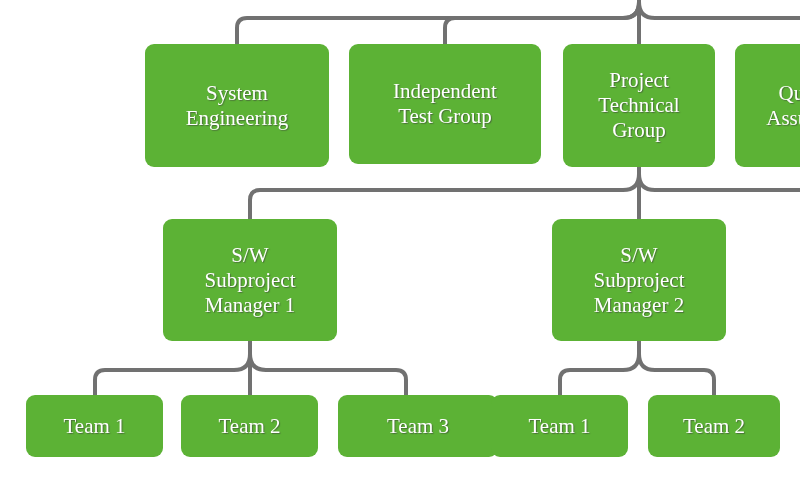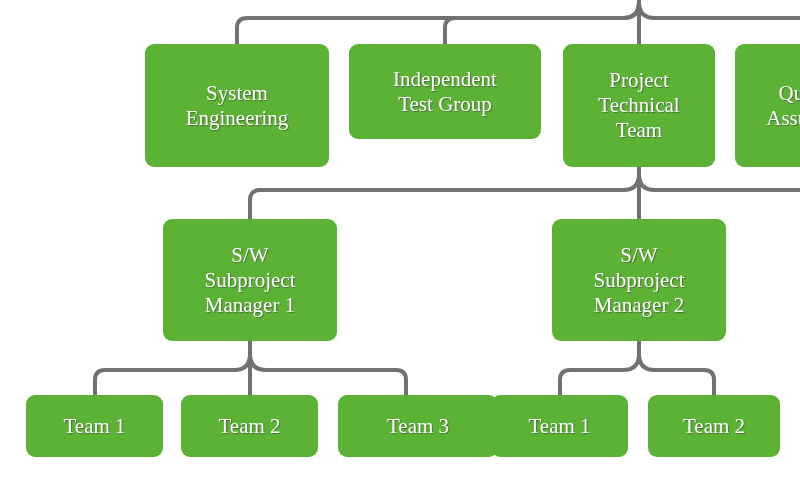--- a/index.html
+++ b/index.html
@@ -60,28 +60,28 @@
       <path d="M 250 341 L 250 354 Q 250 370 234 370 L 105 370 Q 95 370 95 380 L 95 395" class="connector-path"></path>
       <path d="M 250 341 L 250 395" class="connector-path"></path>
       <path d="M 250 341 L 250 354 Q 250 370 266 370 L 396 370 Q 406 370 406 380 L 406 395" class="connector-path"></path>
       <path d="M 639 341 L 639 354 Q 639 370 623 370 L 570 370 Q 560 370 560 380 L 560 395" class="connector-path"></path>
       <path d="M 639 341 L 639 354 Q 639 370 655 370 L 704 370 Q 714 370 714 380 L 714 395" class="connector-path"></path>
     </svg>
 <div class="org-node" style="left: 145px; top: 44px; width: 184px; height: 123px;">
     <span class="node-label">System
 Engineering</span>
   </div>
-    <div class="org-node" style="left: 349px; top: 44px; width: 192px; height: 95px;">
+    <div class="org-node" style="left: 349px; top: 44px; width: 192px; height: 120px;">
     <span class="node-label">Independent
 Test Group</span>
   </div>
     <div class="org-node" style="left: 563px; top: 44px; width: 152px; height: 123px;">
     <span class="node-label">Project
 Technical
-Team</span>
+Group</span>
   </div>
     <div class="org-node" style="left: 735px; top: 44px; width: 150px; height: 123px;">
     <span class="node-label">Quality
 Assurance</span>
   </div>
     <div class="org-node" style="left: 163px; top: 219px; width: 174px; height: 122px;">
     <span class="node-label">S/W
 Subproject
 Manager 1</span>
   </div>

